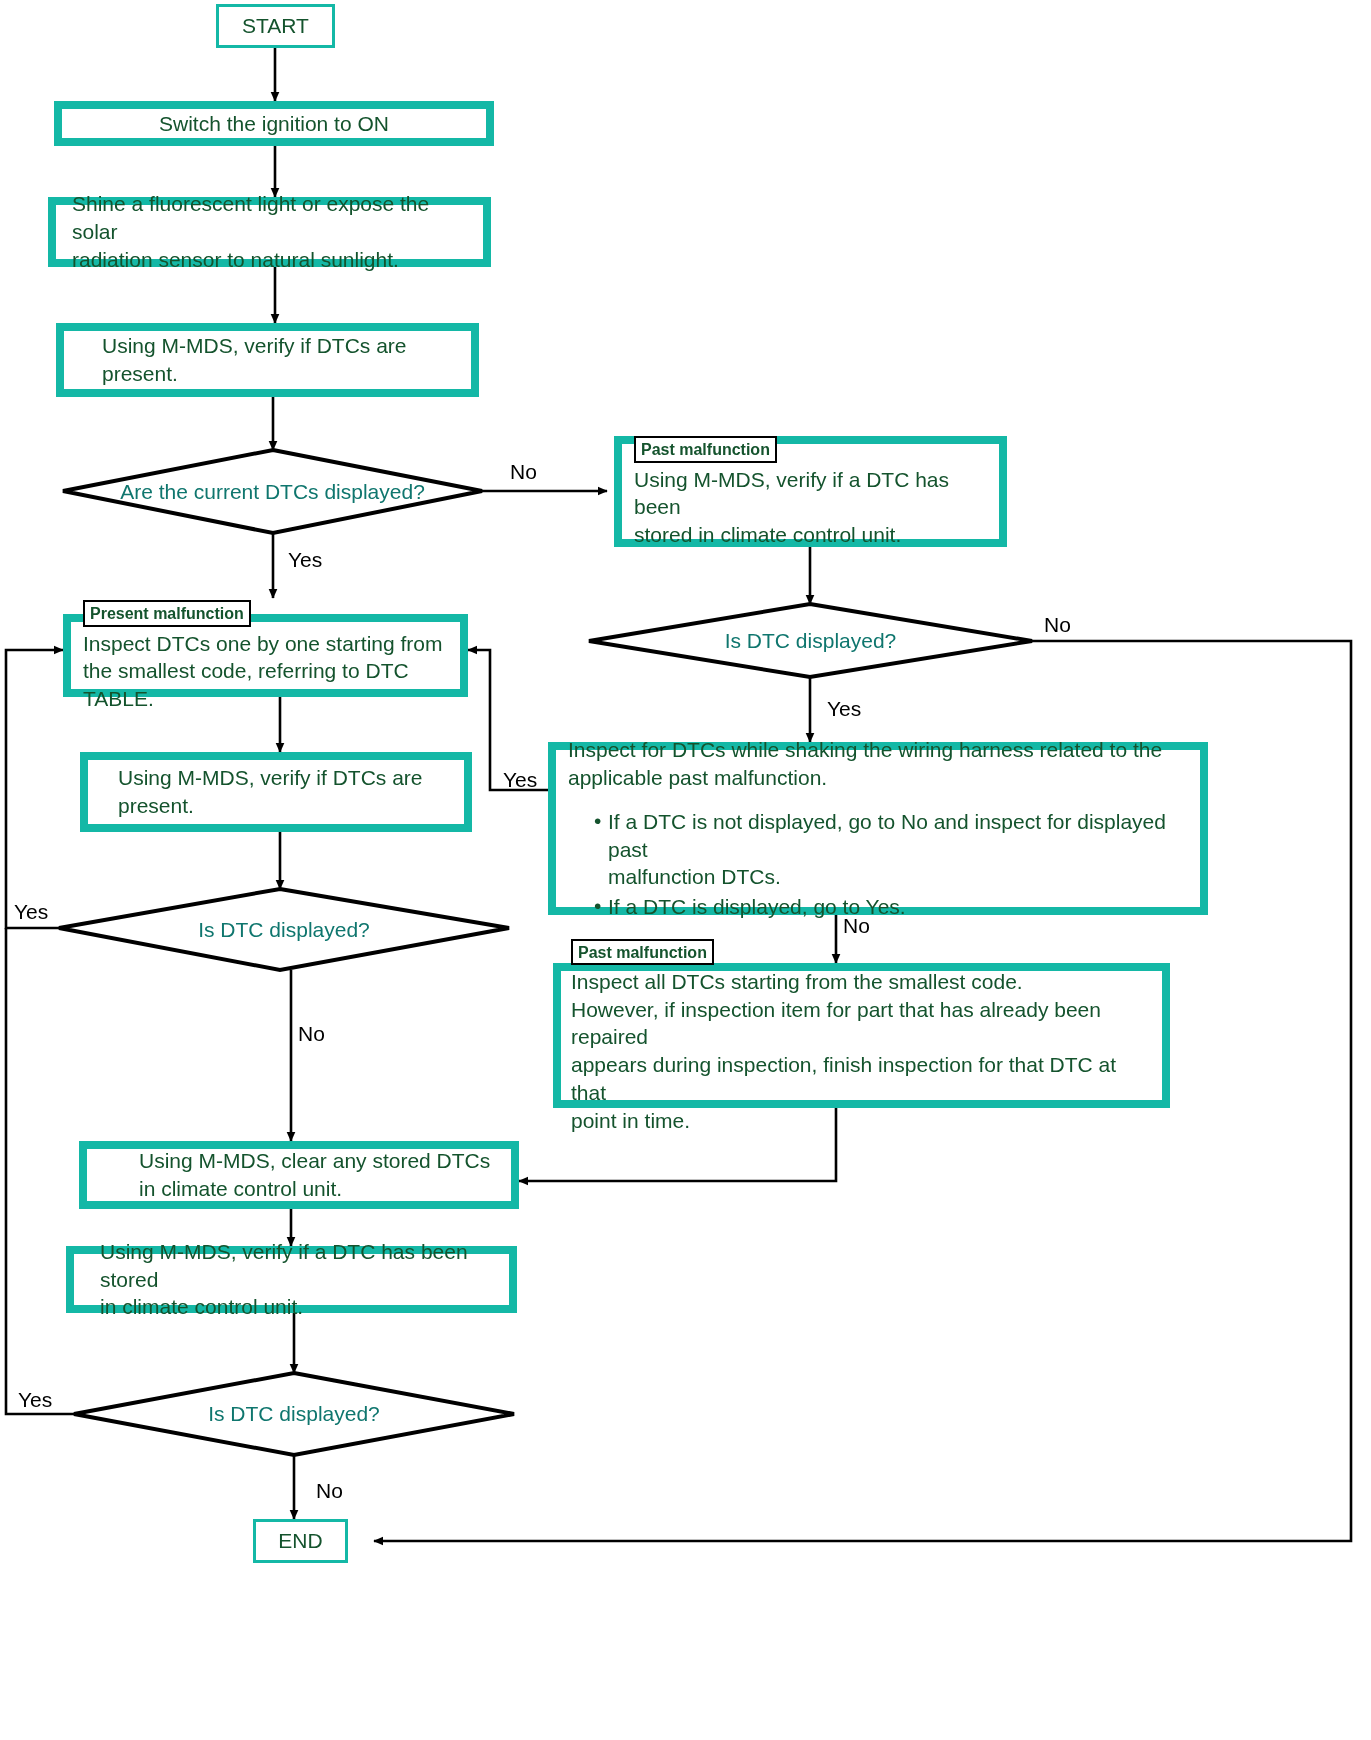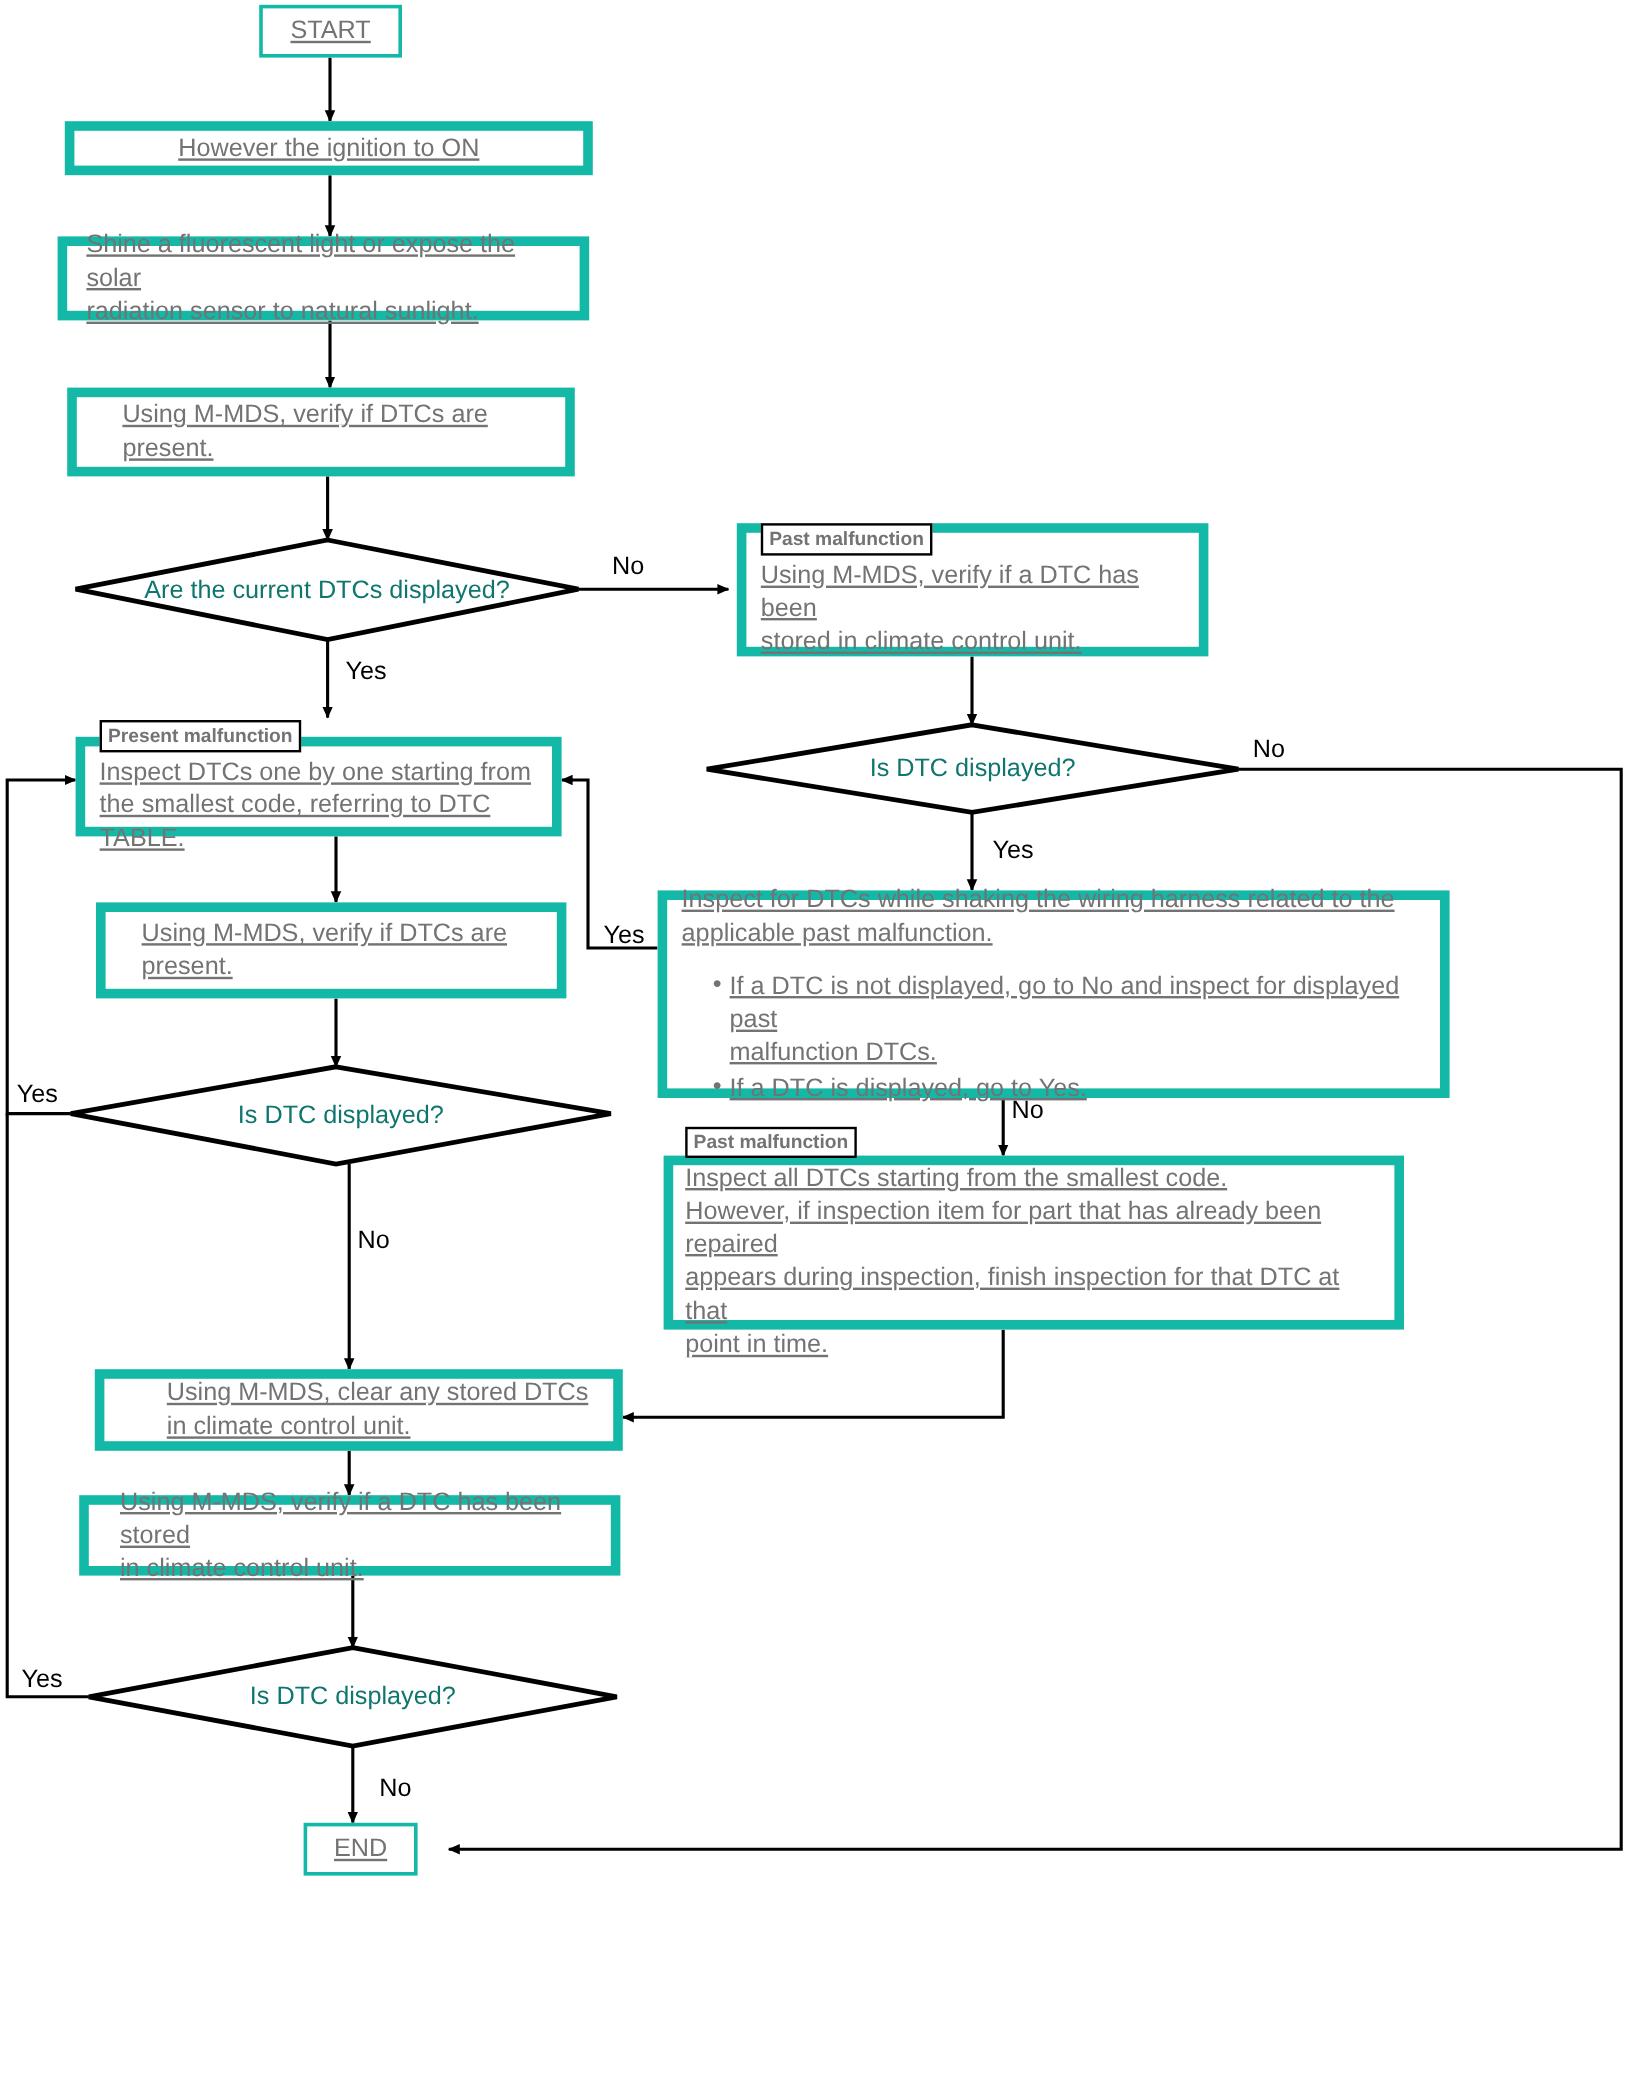--- a/index.html
+++ b/index.html
@@ -23,24 +23,23 @@
   }
   
   .node {
     position: absolute;
     box-sizing: border-box;
     background: #ffffff;
     border: 8px solid #14b8a6;
     display: flex;
     flex-direction: column;
     justify-content: center;
-    color: #737373;
+    color: #14532d;
     font-size: 21px;
     line-height: 1.32;
-    text-decoration: underline;
   }
   .node.center-txt { align-items: center; text-align: center; }
   .node.left-txt { align-items: flex-start; text-align: left; }
   .node .txt { padding: 0 12px; white-space: pre-line; }
   .node.terminal {
     border-width: 3px;
     align-items: center;
     justify-content: center;
     text-align: center;
   }
@@ -152,21 +151,21 @@
       <polygon points="280,889 509,928 280,970 59,928"></polygon>
       <polygon points="294,1373 514,1414 294,1455 74,1414"></polygon>
     </g>
   </svg>
 
   <div class="node terminal" style="left:216px; top:4px; width:119px; height:44px;">
     <span class="txt">START</span>
   </div>
 
   <div class="node center-txt" style="left:54px; top:101px; width:440px; height:45px;">
-    <span class="txt">However the ignition to ON</span>
+    <span class="txt">Switch the ignition to ON</span>
   </div>
 
   <div class="node left-txt" style="left:48px; top:197px; width:443px; height:70px; padding-left:4px;">
     <span class="txt">Shine a fluorescent light or expose the solar
 radiation sensor to natural sunlight.</span>
   </div>
 
   <div class="node left-txt" style="left:56px; top:323px; width:423px; height:74px; padding-left:26px;">
     <span class="txt">Using M-MDS, verify if DTCs are present.</span>
   </div>

